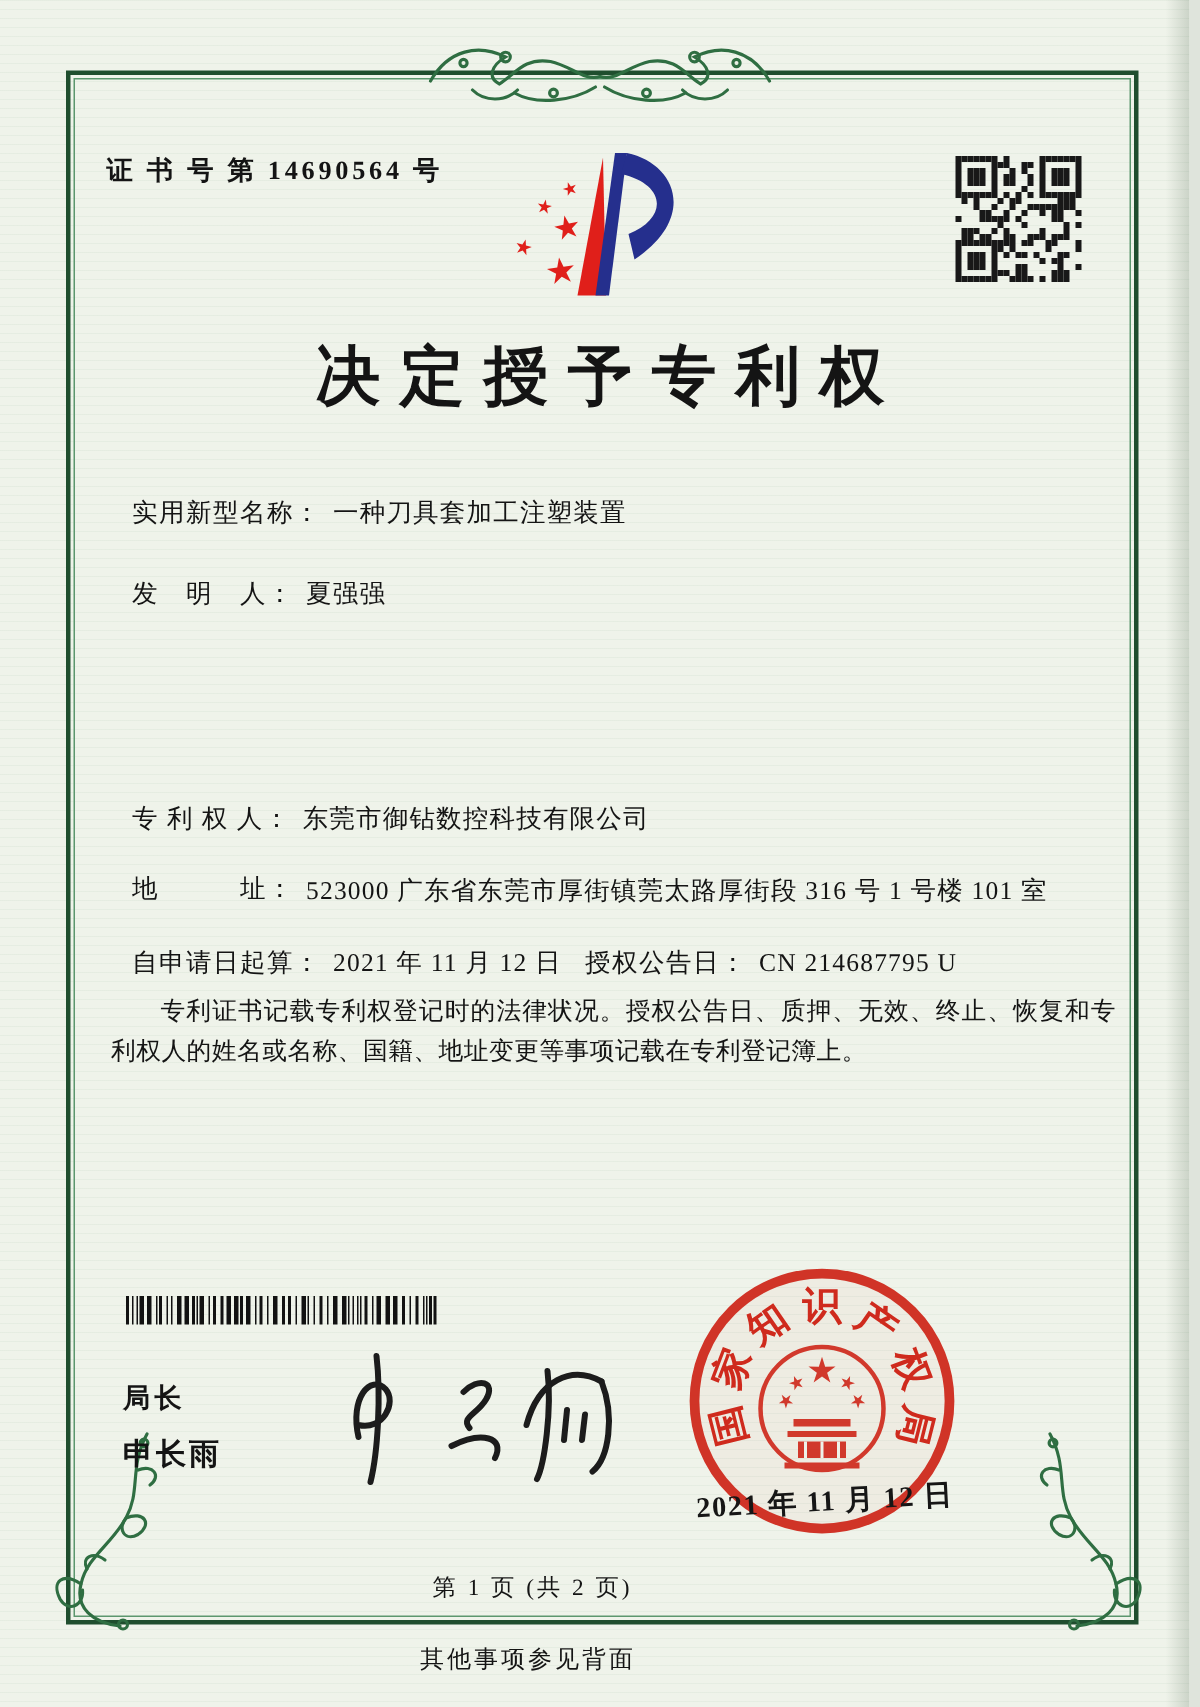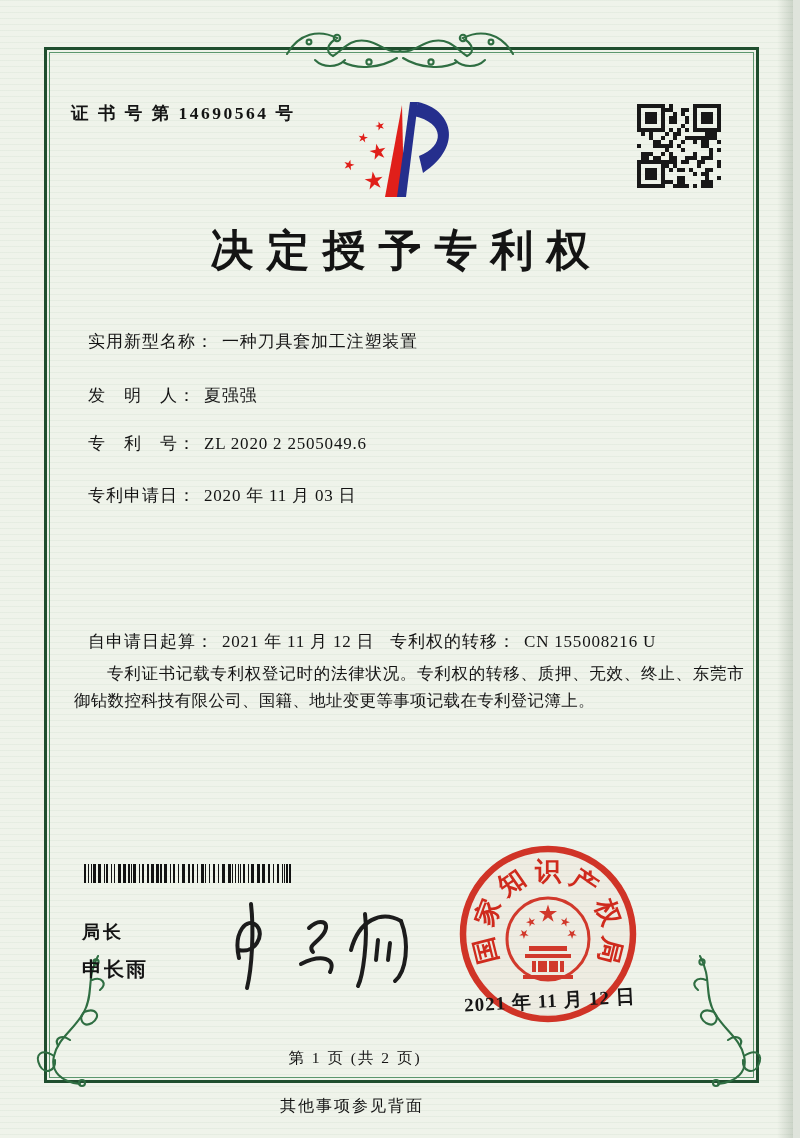--- a/index.html
+++ b/index.html
@@ -552,35 +552,35 @@
     </div>
 
   <div class="title">决定授予专利权</div>
 
   <div class="frow" style="top:330px">
     <span class="flabel">实用新型名称：</span><span>一种刀具套加工注塑装置</span>
   </div>
   <div class="frow" style="top:384px">
     <span class="flabel">发　明　人：</span><span>夏强强</span>
   </div>
-  <div class="frow" style="top:432px">
-    <span class="flabel">专　利　号：</span><span>ZL 2020 2 2505049.6</span>
+  <div class="frow" style="top:534px">
+    <span class="flabel">专 利 权 人：</span><span>东莞市御钻数控科技有限公司</span>
   </div>
-  <div class="frow" style="top:484px">
-    <span class="flabel">专利申请日：</span><span>2020 年 11 月 03 日</span>
+  <div class="frow" style="top:581px">
+    <span class="flabel" style="vertical-align:top">地　　　址：</span><span class="fvalue-wrap">523000 广东省东莞市厚街镇莞太路厚街段 316 号 1 号楼 101 室</span>
   </div>
   <div class="frow" style="top:630px">
     <span class="flabel">自申请日起算：</span><span>2021 年 11 月 12 日</span>
     <span class="grant2">
-      <span class="flabel">专利权的转移：</span><span>CN 155008216 U</span>
+      <span class="flabel">授权公告日：</span><span>CN 214687795 U</span>
     </span>
   </div>
 
   <div class="body-block">
-    <p>专利证书记载专利权登记时的法律状况。专利权的转移、质押、无效、终止、东莞市御钻数控科技有限公司、国籍、地址变更等事项记载在专利登记簿上。</p>
+    <p>专利证书记载专利权登记时的法律状况。授权公告日、质押、无效、终止、恢复和专利权人的姓名或名称、国籍、地址变更等事项记载在专利登记簿上。</p>
   </div>
 
   <div class="barcode">
       <div class="bcb" style="left: 0px; width: 2px;"></div>
       <div class="bcb" style="left: 4px; width: 1px;"></div>
       <div class="bcb" style="left: 7px; width: 1px;"></div>
       <div class="bcb" style="left: 9px; width: 3px;"></div>
       <div class="bcb" style="left: 14px; width: 3px;"></div>
       <div class="bcb" style="left: 20px; width: 1px;"></div>
       <div class="bcb" style="left: 22px; width: 2px;"></div>

